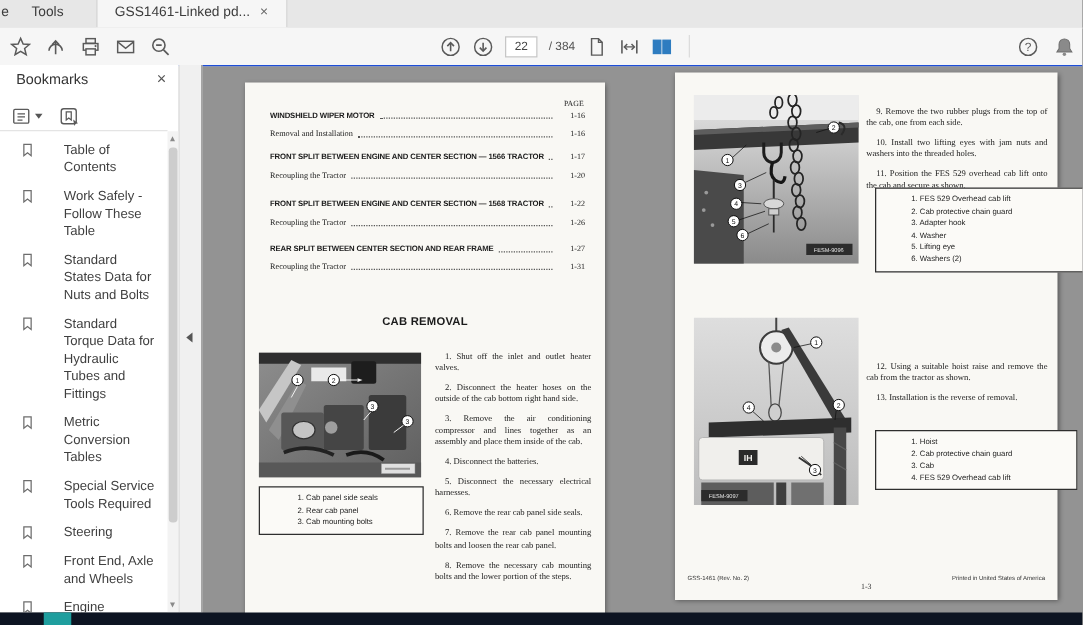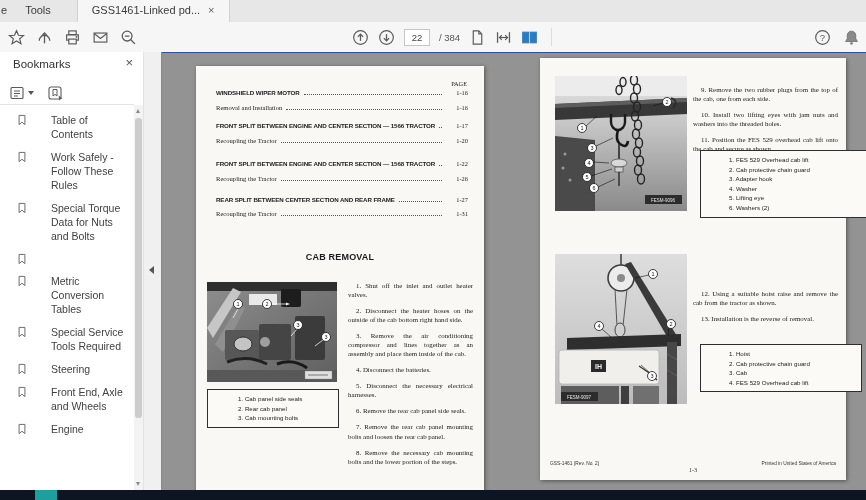--- a/index.html
+++ b/index.html
@@ -207,32 +207,33 @@
     <div class="bm">
       <svg width="10" height="12" viewBox="0 0 12 14">
           <path d="M2.5,1.5 h7 v11 l-3.5,-2.8 -3.5,2.8 z" fill="none" stroke="#6d6d6d" stroke-width="1.2"></path>
         </svg>
       <span>Table of Contents</span>
     </div>
     <div class="bm">
       <svg width="10" height="12" viewBox="0 0 12 14">
           <path d="M2.5,1.5 h7 v11 l-3.5,-2.8 -3.5,2.8 z" fill="none" stroke="#6d6d6d" stroke-width="1.2"></path>
         </svg>
-      <span>Work Safely - Follow These Rules</span>
-    </div>
-    <div class="bm">
-      <svg width="10" height="12" viewBox="0 0 12 14">
-          <path d="M2.5,1.5 h7 v11 l-3.5,-2.8 -3.5,2.8 z" fill="none" stroke="#6d6d6d" stroke-width="1.2"></path>
-        </svg>
-      <span>Special Torque Data for Nuts and Bolts</span>
-    </div>
-    <div class="bm">
-      <svg width="10" height="12" viewBox="0 0 12 14">
-          <path d="M2.5,1.5 h7 v11 l-3.5,-2.8 -3.5,2.8 z" fill="none" stroke="#6d6d6d" stroke-width="1.2"></path>
-        </svg>
+      <span>Work Safely - Follow These Table</span>
+    </div>
+    <div class="bm">
+      <svg width="10" height="12" viewBox="0 0 12 14">
+          <path d="M2.5,1.5 h7 v11 l-3.5,-2.8 -3.5,2.8 z" fill="none" stroke="#6d6d6d" stroke-width="1.2"></path>
+        </svg>
+      <span>Standard States Data for Nuts and Bolts</span>
+    </div>
+    <div class="bm">
+      <svg width="10" height="12" viewBox="0 0 12 14">
+          <path d="M2.5,1.5 h7 v11 l-3.5,-2.8 -3.5,2.8 z" fill="none" stroke="#6d6d6d" stroke-width="1.2"></path>
+        </svg>
+      <span>Standard Torque Data for Hydraulic Tubes and Fittings</span>
     </div>
     <div class="bm">
       <svg width="10" height="12" viewBox="0 0 12 14">
           <path d="M2.5,1.5 h7 v11 l-3.5,-2.8 -3.5,2.8 z" fill="none" stroke="#6d6d6d" stroke-width="1.2"></path>
         </svg>
       <span>Metric Conversion Tables</span>
     </div>
     <div class="bm">
       <svg width="10" height="12" viewBox="0 0 12 14">
           <path d="M2.5,1.5 h7 v11 l-3.5,-2.8 -3.5,2.8 z" fill="none" stroke="#6d6d6d" stroke-width="1.2"></path>

